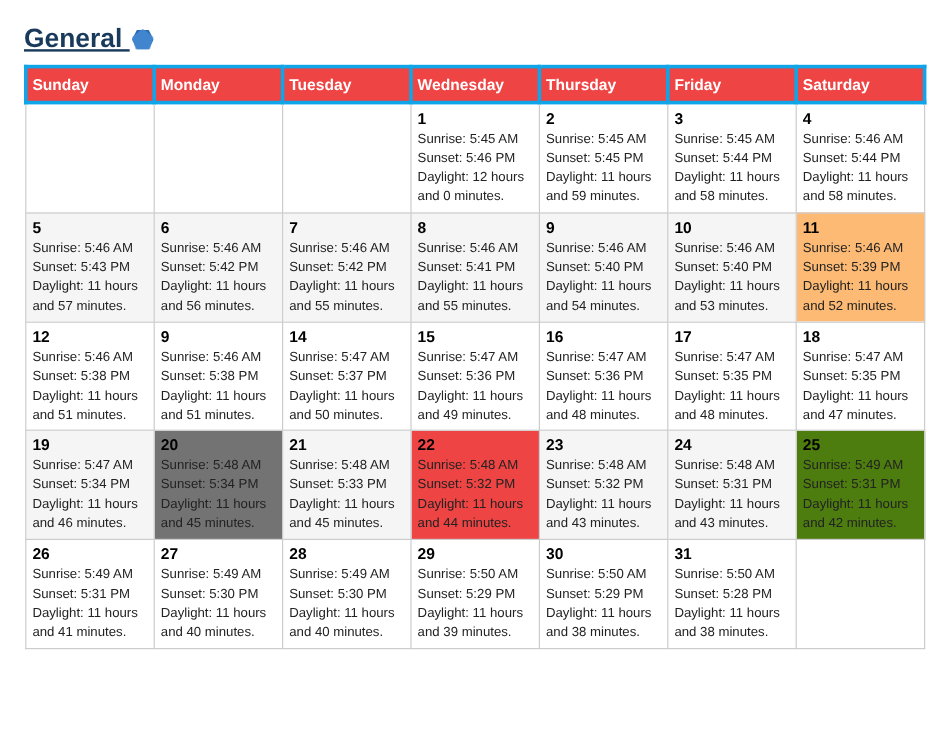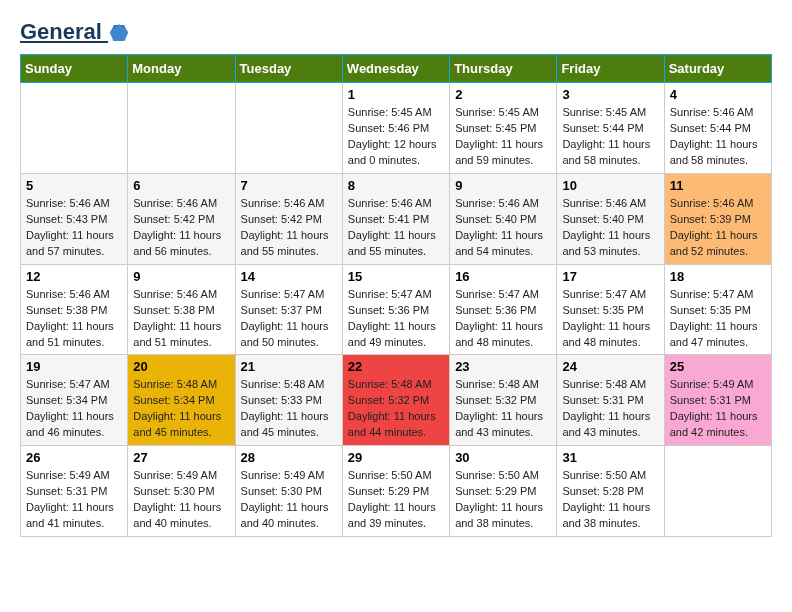--- a/index.html
+++ b/index.html
@@ -38,27 +38,27 @@
     .location {
       font-size: 15px;
       color: #333;
     }
     .calendar {
       width: 100%;
       border-collapse: collapse;
       font-size: 11px;
     }
     .calendar th {
-      background-color: #4d7c0f;
+      background-color: #ef4444;
       color: #fff;
       padding: 6px 4px;
       text-align: left;
       font-size: 13px;
       font-weight: bold;
-      border: 1px solid #0ea5e9;
+      border: 3px solid #0ea5e9;
     }
     .calendar td {
       border: 1px solid #ccc;
       vertical-align: top;
       padding: 4px 5px;
       width: 107px;
       min-height: 80px;
       background: #fff;
     }
     .calendar tr:nth-child(even) td {
@@ -193,41 +193,41 @@
         <td>
           <div class="day-number">18</div>
           <div class="day-detail">Sunrise: 5:47 AM<br>Sunset: 5:35 PM<br>Daylight: 11 hours and 47 minutes.</div>
         </td>
       </tr>
       <tr>
         <td style="background: rgb(245, 245, 245);">
           <div class="day-number">19</div>
           <div class="day-detail">Sunrise: 5:47 AM<br>Sunset: 5:34 PM<br>Daylight: 11 hours and 46 minutes.</div>
         </td>
-        <td style="background: #eab308; margin-left: 22px;">
+        <td style="background: #737373; margin-left: 22px;">
           <div class="day-number">20</div>
           <div class="day-detail">Sunrise: 5:48 AM<br>Sunset: 5:34 PM<br>Daylight: 11 hours and 45 minutes.</div>
         </td>
         <td style="background: rgb(245, 245, 245);">
           <div class="day-number">21</div>
           <div class="day-detail">Sunrise: 5:48 AM<br>Sunset: 5:33 PM<br>Daylight: 11 hours and 45 minutes.</div>
         </td>
         <td style="background: #ef4444;">
           <div class="day-number">22</div>
           <div class="day-detail">Sunrise: 5:48 AM<br>Sunset: 5:32 PM<br>Daylight: 11 hours and 44 minutes.</div>
         </td>
         <td style="background: rgb(245, 245, 245);">
           <div class="day-number">23</div>
           <div class="day-detail">Sunrise: 5:48 AM<br>Sunset: 5:32 PM<br>Daylight: 11 hours and 43 minutes.</div>
         </td>
         <td style="background: rgb(245, 245, 245);">
           <div class="day-number">24</div>
           <div class="day-detail">Sunrise: 5:48 AM<br>Sunset: 5:31 PM<br>Daylight: 11 hours and 43 minutes.</div>
         </td>
-        <td style="background: #f9a8d4;">
+        <td style="background: #4d7c0f;">
           <div class="day-number">25</div>
           <div class="day-detail">Sunrise: 5:49 AM<br>Sunset: 5:31 PM<br>Daylight: 11 hours and 42 minutes.</div>
         </td>
       </tr>
       <tr>
         <td>
           <div class="day-number">26</div>
           <div class="day-detail">Sunrise: 5:49 AM<br>Sunset: 5:31 PM<br>Daylight: 11 hours and 41 minutes.</div>
         </td>
         <td>

